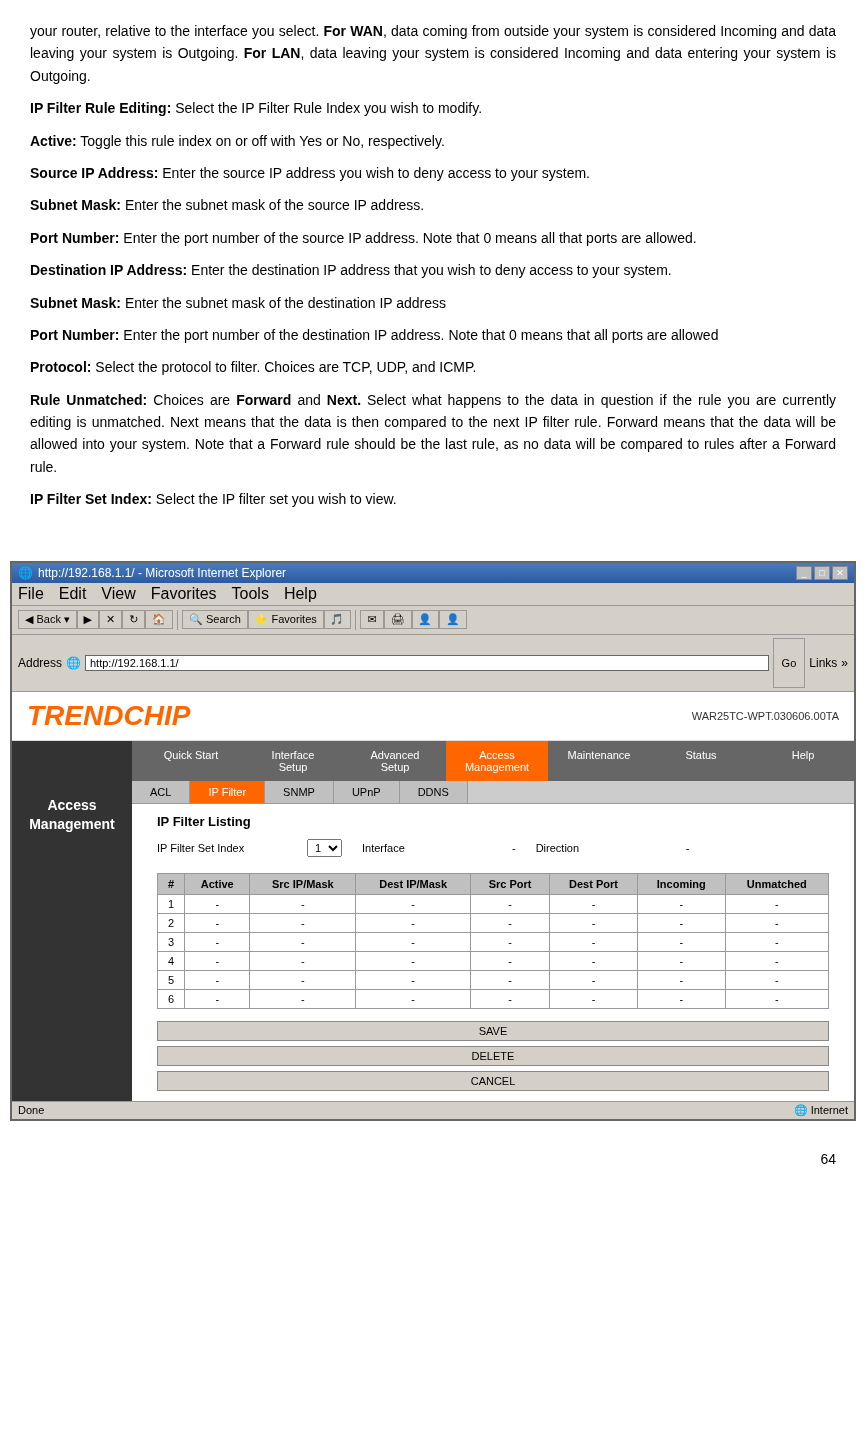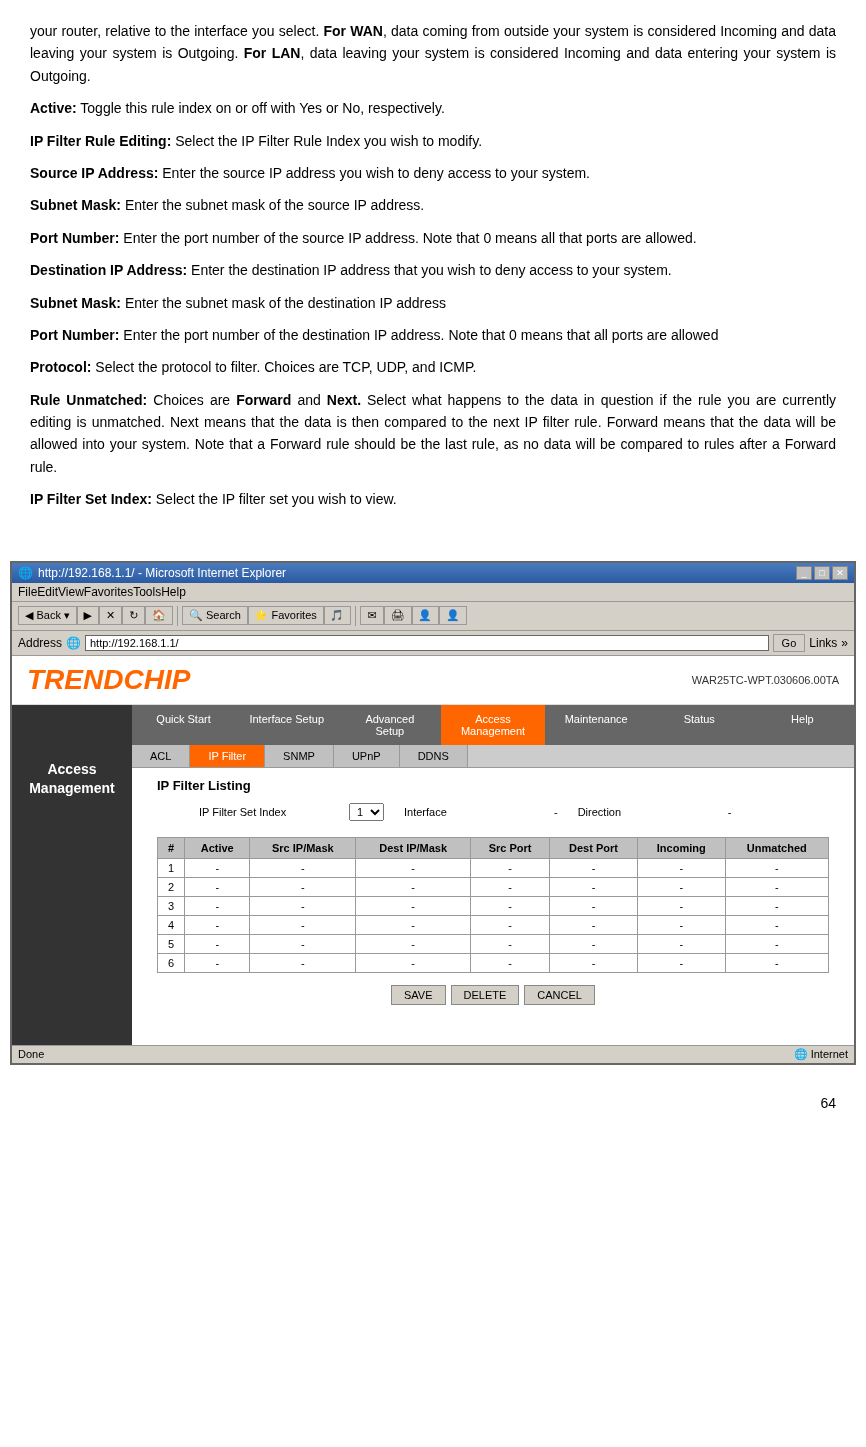--- a/index.html
+++ b/index.html
@@ -59,22 +59,23 @@
       font-size: 9px;
       display: flex;
       align-items: center;
       justify-content: center;
       cursor: pointer;
     }
 
     .browser-menubar {
       background: #d4d0c8;
       padding: 2px 6px;
-      font-size: 12px;
-      display: flex;
+      font-size: 16px;
+      display: flex;
+      gap: 15px;
       border-bottom: 1px solid #999;
     }
 
     .browser-toolbar {
       background: #d4d0c8;
       padding: 4px 6px;
       display: flex;
       align-items: center;
       border-bottom: 1px solid #999;
     }
@@ -111,21 +112,21 @@
       flex: 1;
       border: 1px solid #666;
       background: #fff;
       padding: 1px 4px;
       font-size: 11px;
     }
 
     .go-btn {
       background: #d4d0c8;
       border: 1px solid #999;
-      padding: 2px 8px;
+      padding: 18px 8px;
       font-size: 11px;
       cursor: pointer;
     }
 
     
     .router-page {
       background: #fff;
     }
 
     .router-header {
@@ -155,20 +156,21 @@
     }
 
     .nav-sidebar {
       width: 120px;
       background: #333;
     }
 
     .nav-items {
       display: flex;
       flex: 1;
+      padding-left: 8px;
     }
 
     .nav-item {
       padding: 8px 14px;
       color: #fff;
       font-size: 11px;
       text-align: center;
       cursor: pointer;
       flex: 1;
     }
@@ -236,21 +238,20 @@
       font-weight: bold;
       margin-bottom: 10px;
     }
 
     .form-row {
       display: flex;
       align-items: center;
       margin-bottom: 8px;
       font-size: 11px;
       gap: 20px;
-      margin-left: 42px;
     }
 
     .form-label {
       min-width: 130px;
       font-size: 11px;
     }
 
     .form-value {
       font-size: 11px;
     }
@@ -281,20 +282,21 @@
       padding: 3px 6px;
       text-align: center;
     }
 
     
     .action-buttons {
       margin-top: 12px;
       display: flex;
       gap: 5px;
       justify-content: center;
+      flex-direction: column;
     }
 
     .action-btn {
       padding: 3px 12px;
       font-size: 11px;
       background: #d4d0c8;
       border: 1px solid #888;
       cursor: pointer;
     }
 
@@ -329,25 +331,25 @@
   </style>
 </head>
 <body>
 
 <div class="content-area">
   <p>
     your router, relative to the interface you select. <strong>For WAN</strong>, data coming from outside your system is considered Incoming and data leaving your system is Outgoing. <strong>For LAN</strong>, data leaving your system is considered Incoming and data entering your system is Outgoing.
   </p>
 
   <p>
+    <strong>IP Filter Rule Editing:</strong> Select the IP Filter Rule Index you wish to modify.
+  </p>
+
+  <p>
     <strong>Active:</strong> Toggle this rule index on or off with Yes or No, respectively.
-  </p>
-
-  <p>
-    <strong>IP Filter Rule Editing:</strong> Select the IP Filter Rule Index you wish to modify.
   </p>
 
   <p>
     <strong>Source IP Address:</strong> Enter the source IP address you wish to deny access to your system.
   </p>
 
   <p>
     <strong>Subnet Mask:</strong> Enter the subnet mask of the source IP address.
   </p>
 

